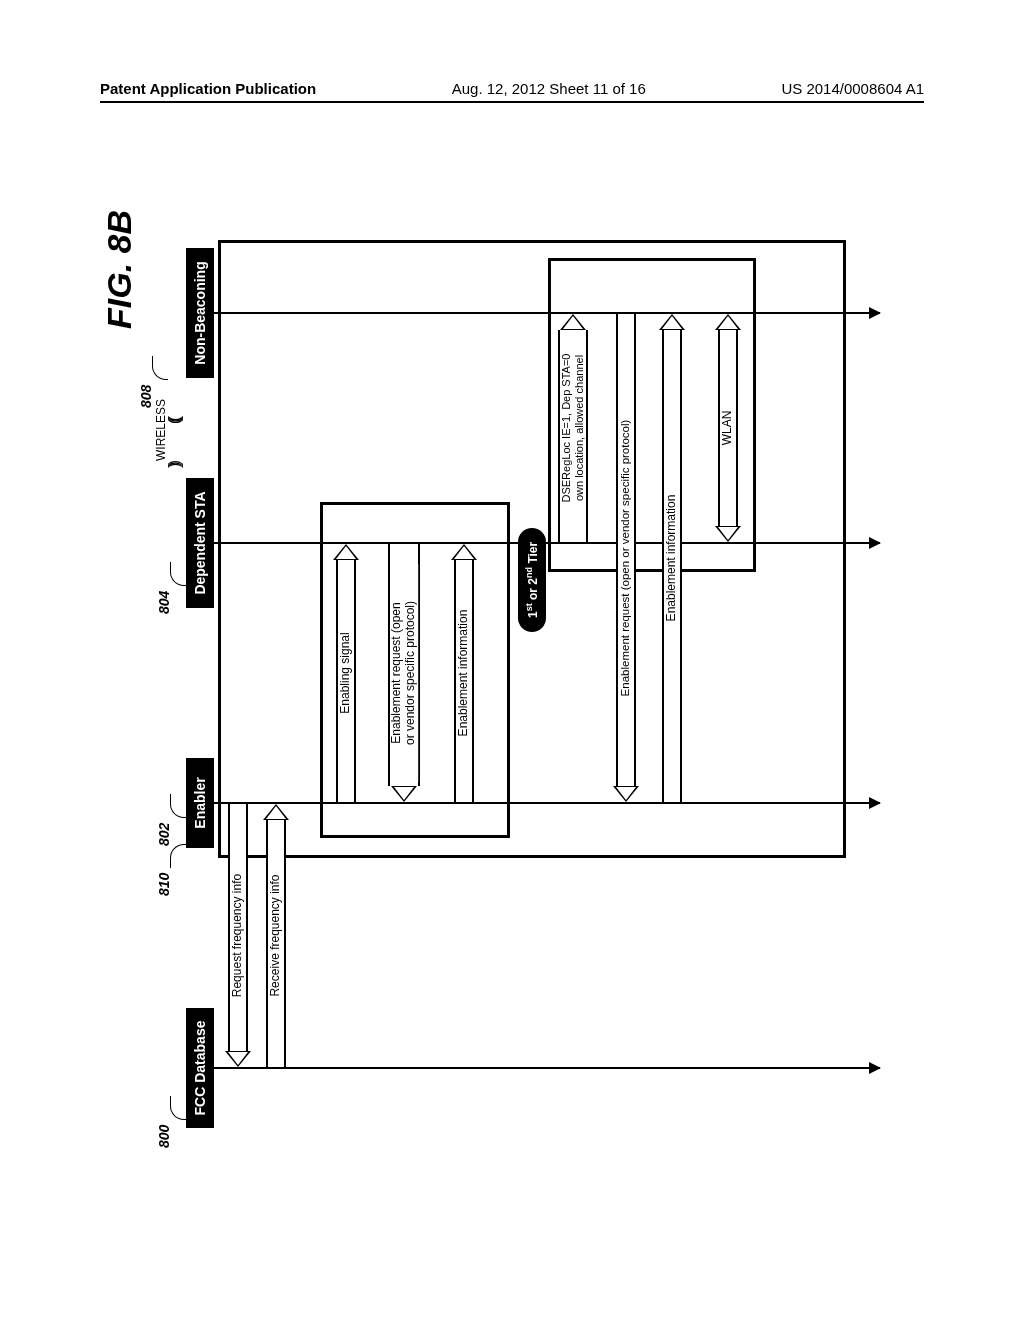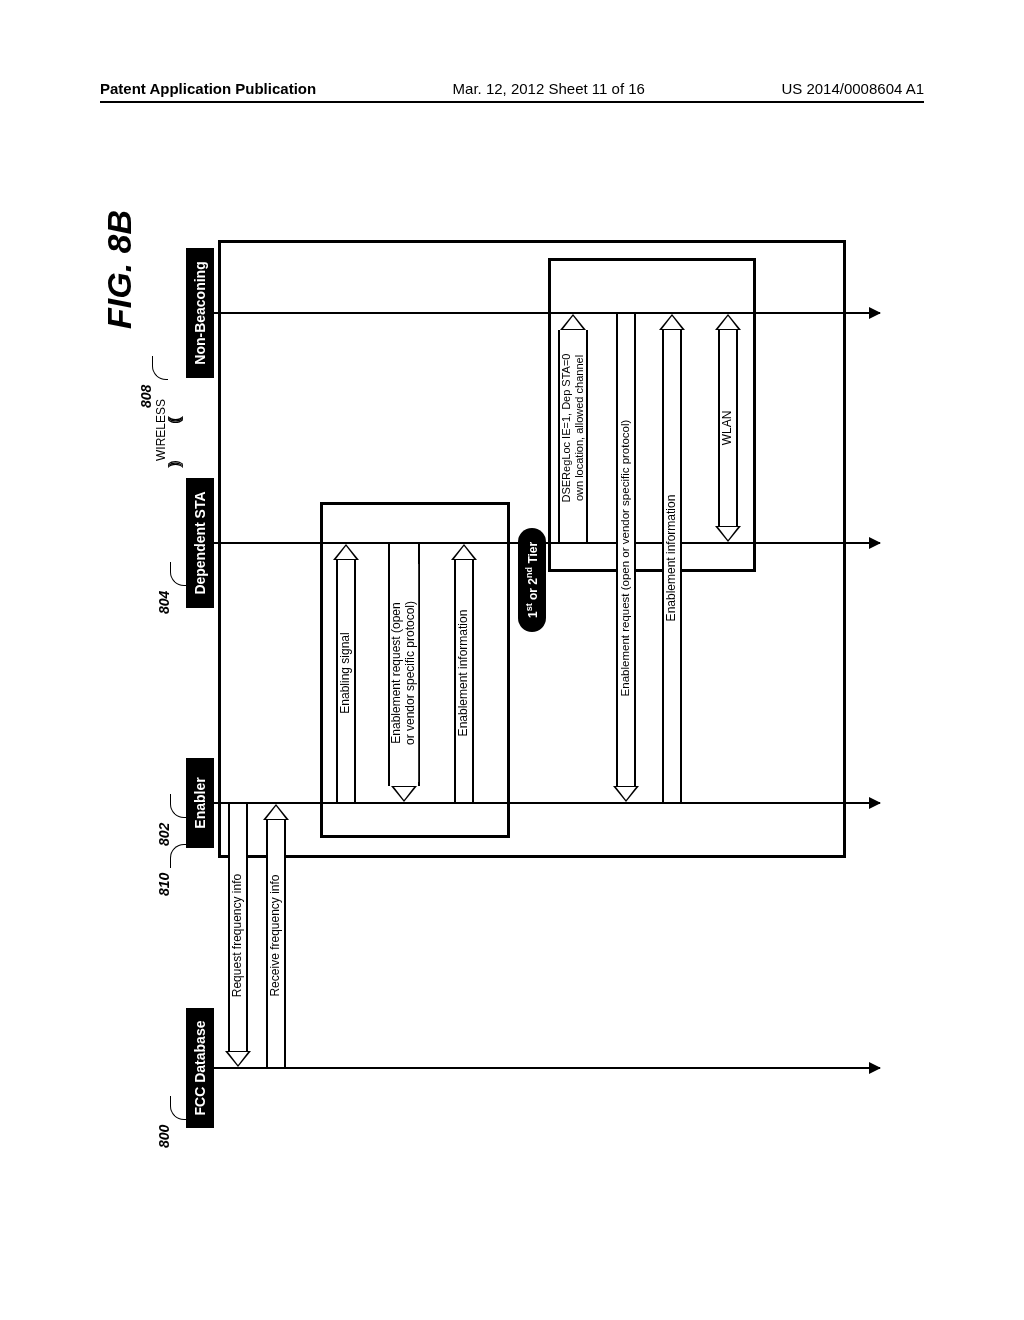--- a/index.html
+++ b/index.html
@@ -161,21 +161,21 @@
   }
   .badge sup { font-size: 9px; }
 </style>
 </head>
 <body>
 
 <div class="page">
 
   <div class="header">
     <span class="left">Patent Application Publication</span>
-    <span>Mar. 12, 2012  Sheet 11 of 16</span>
+    <span>Aug. 12, 2012  Sheet 11 of 16</span>
     <span>US 2014/0008604 A1</span>
   </div>
 
   <div class="diagram-wrap">
     <div class="diagram">
 
       <div class="fig-title">FIG. 8B</div>
 
       <span class="ref-num" style="top:56px; left:20px;">800</span>
       <span class="lead" style="top:70px; left:48px;"></span>

